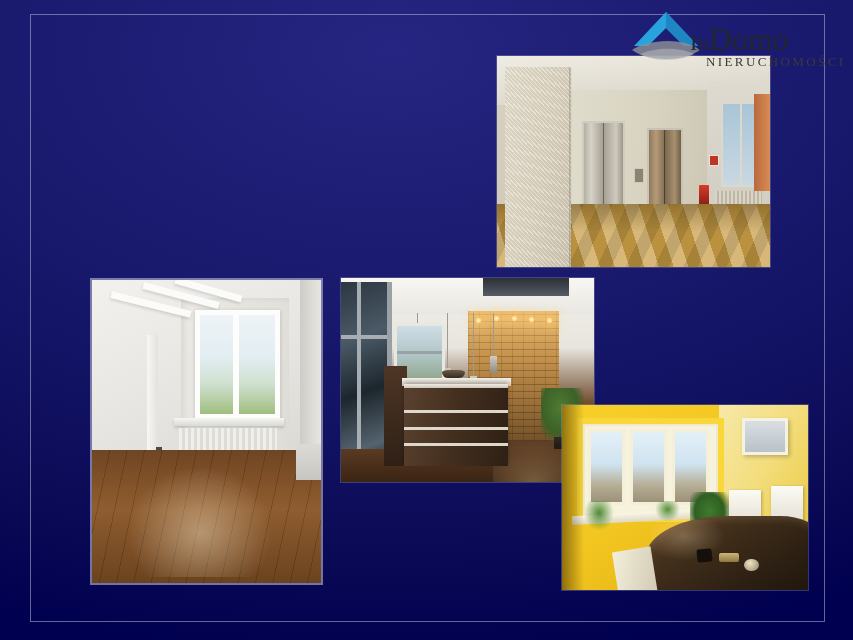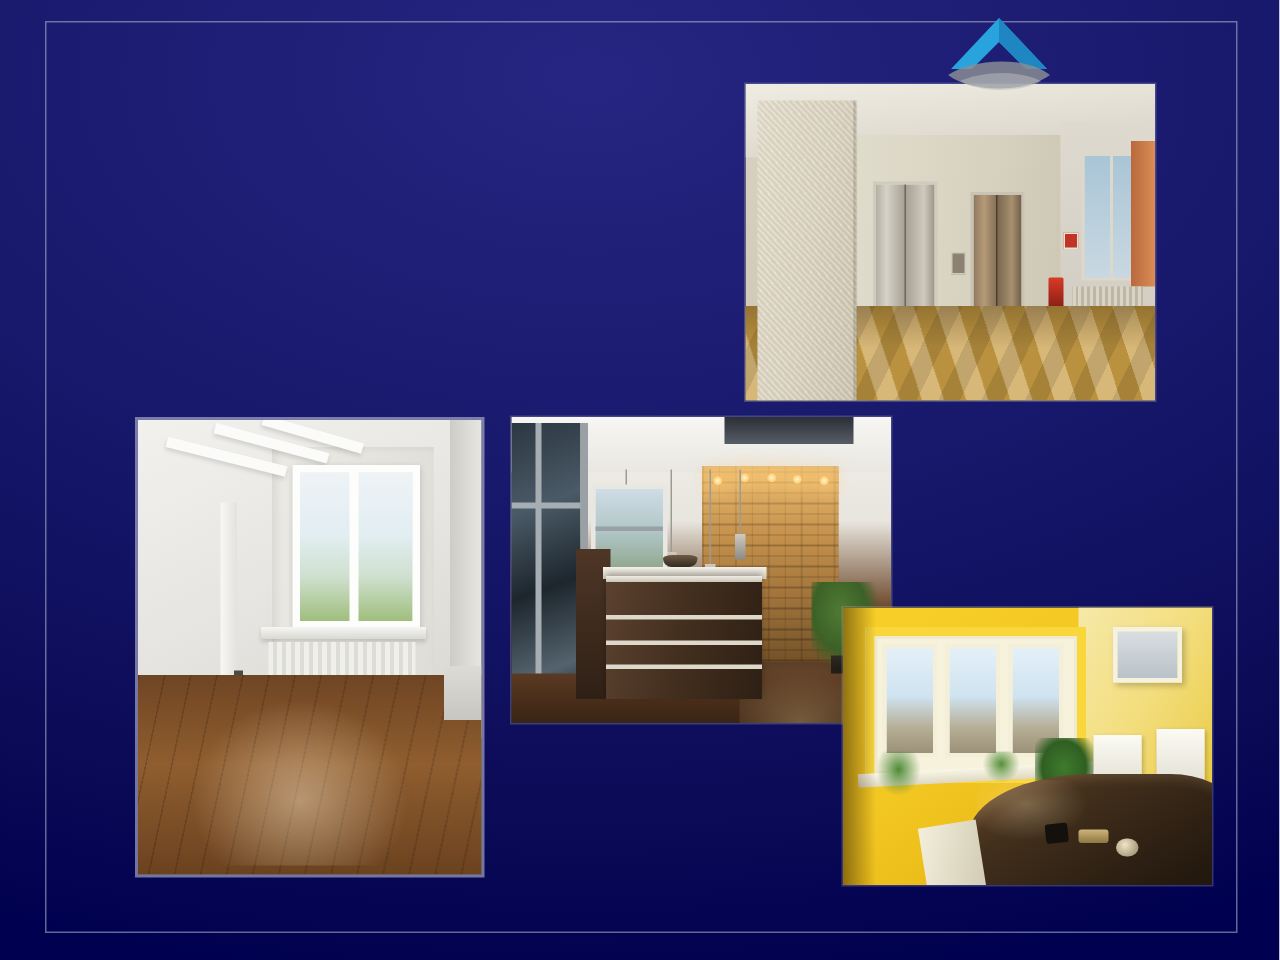--- a/index.html
+++ b/index.html
@@ -547,15 +547,17 @@
 
   <div id="logo">
     <div class="mark">
       <svg viewBox="0 0 76 64" width="76" height="64" aria-hidden="true">
         <path d="M6 40 L38 6 L70 40 L56 40 L38 22 L20 40 Z" fill="#29a3dd"></path>
         <path d="M38 6 L70 40 L56 40 L38 22 Z" fill="#1f86c4"></path>
         <path d="M4 44 C18 34 54 30 72 44 C56 56 20 56 4 44 Z" fill="#8c8f94" opacity="0.82"></path>
         <path d="M12 48 C26 42 50 40 66 48 C52 56 26 56 12 48 Z" fill="#b6b9bd" opacity="0.55"></path>
       </svg>
     </div>
+    <div class="wordmark"><span class="sm">In</span><span>Domo</span></div>
+    <div class="tagline">NIERUCHOMOŚCI</div>
   </div>
 
 </div>
 
 </body></html>

